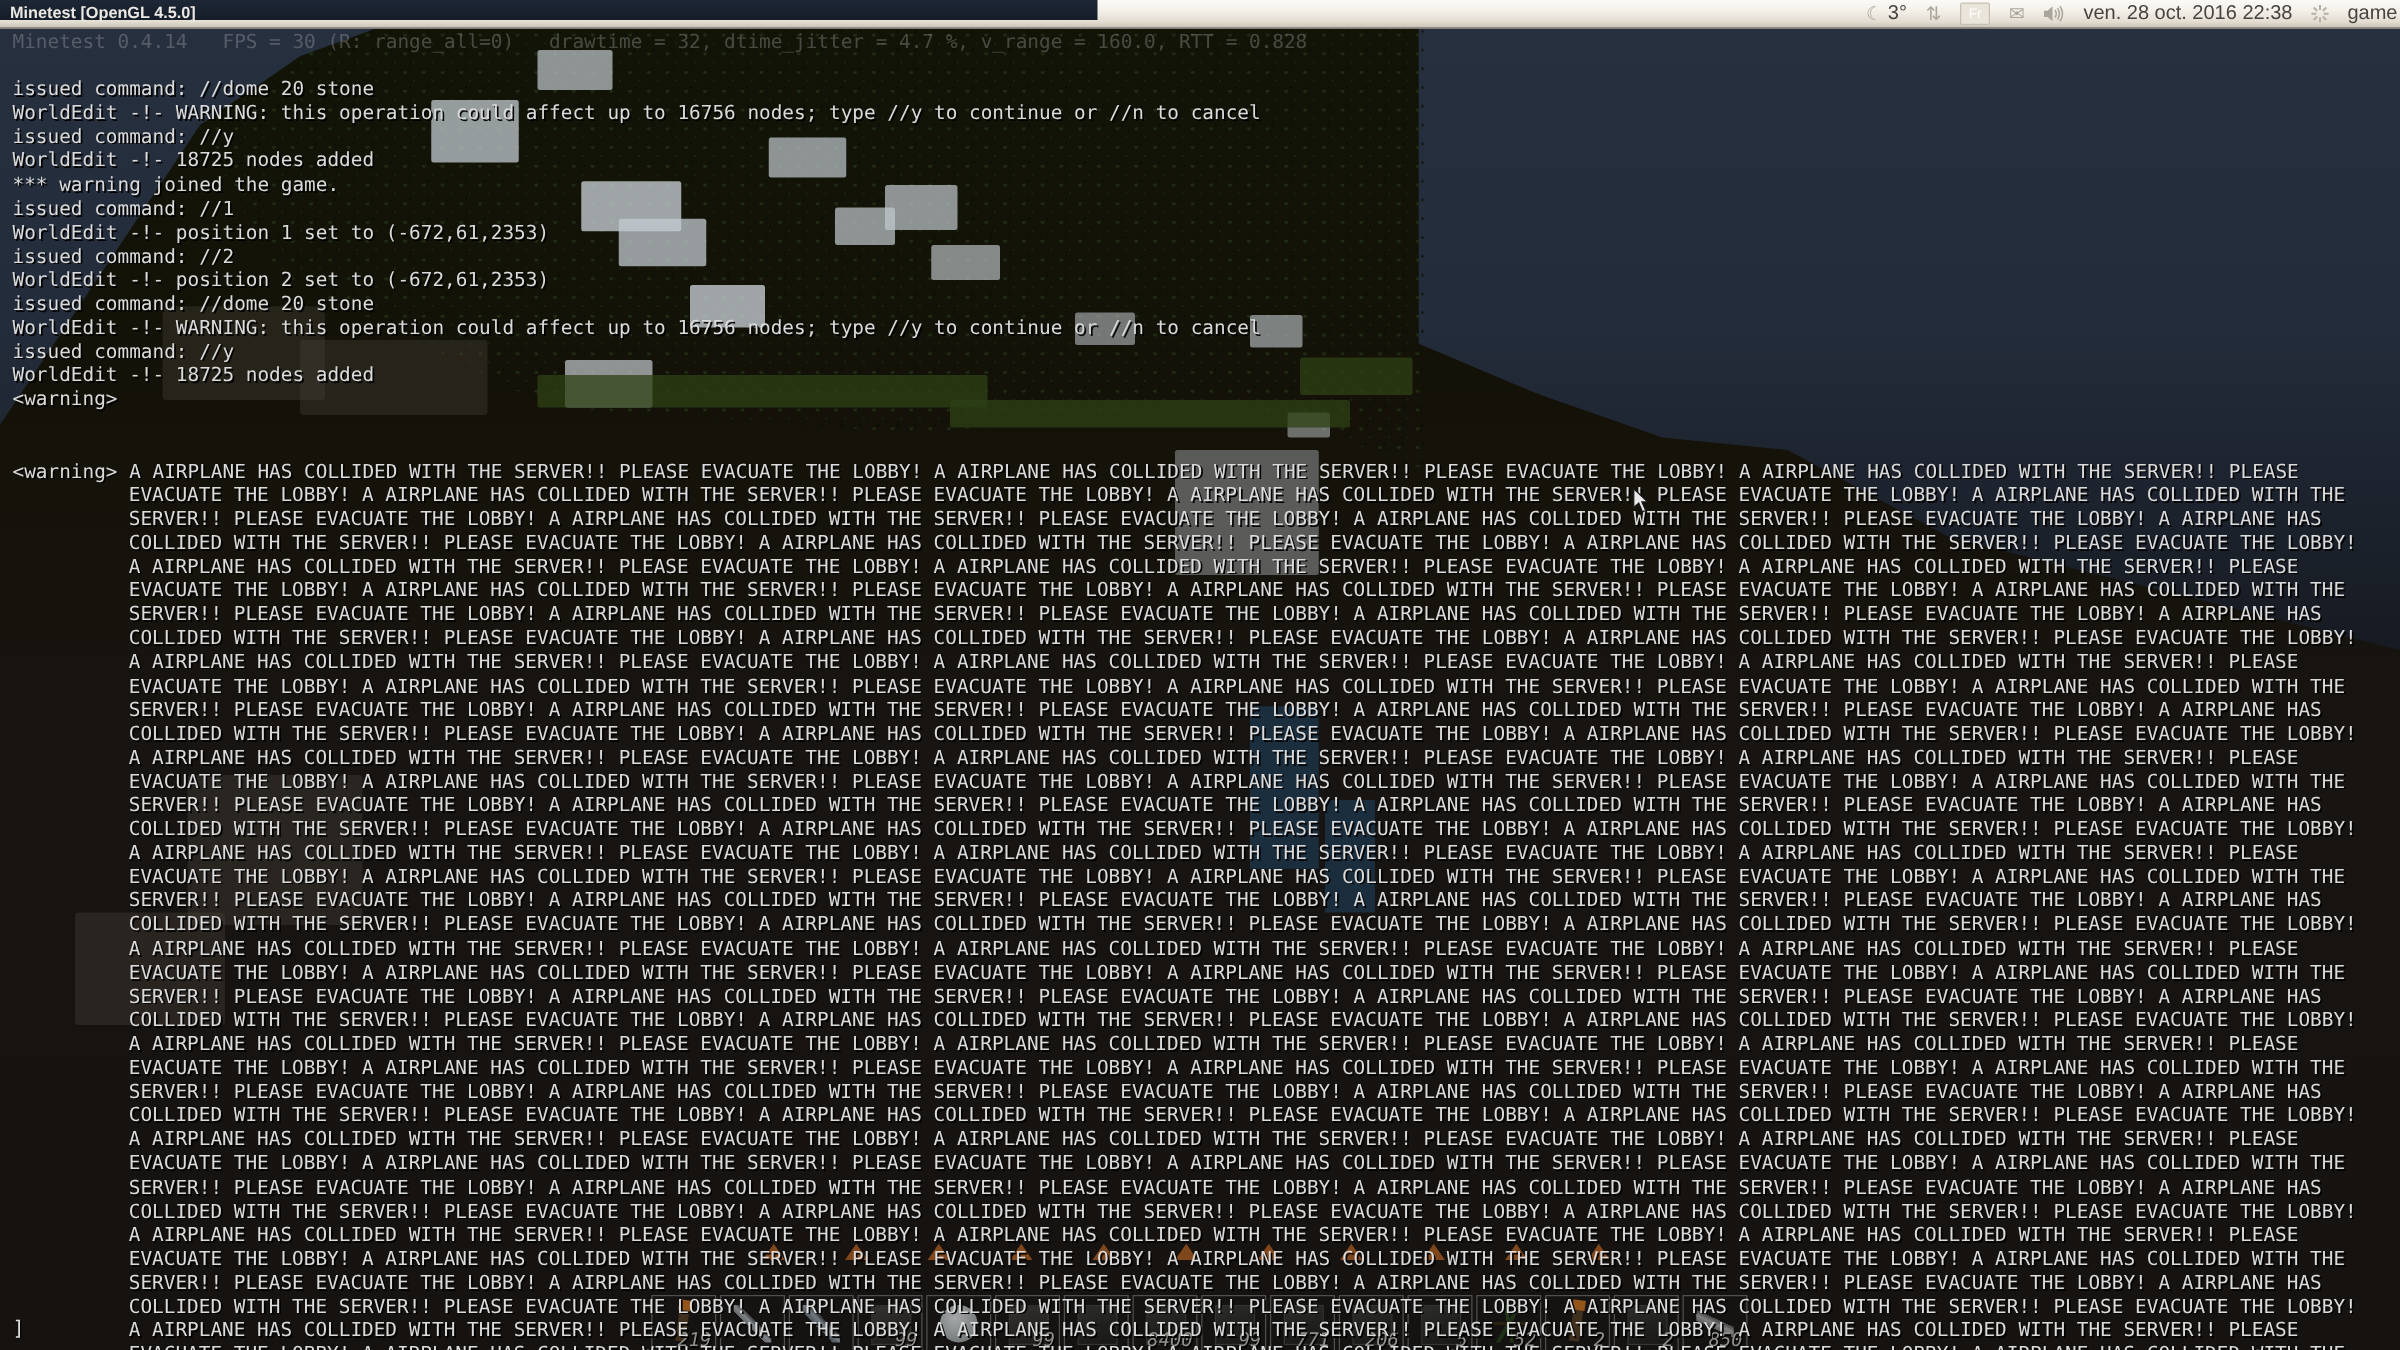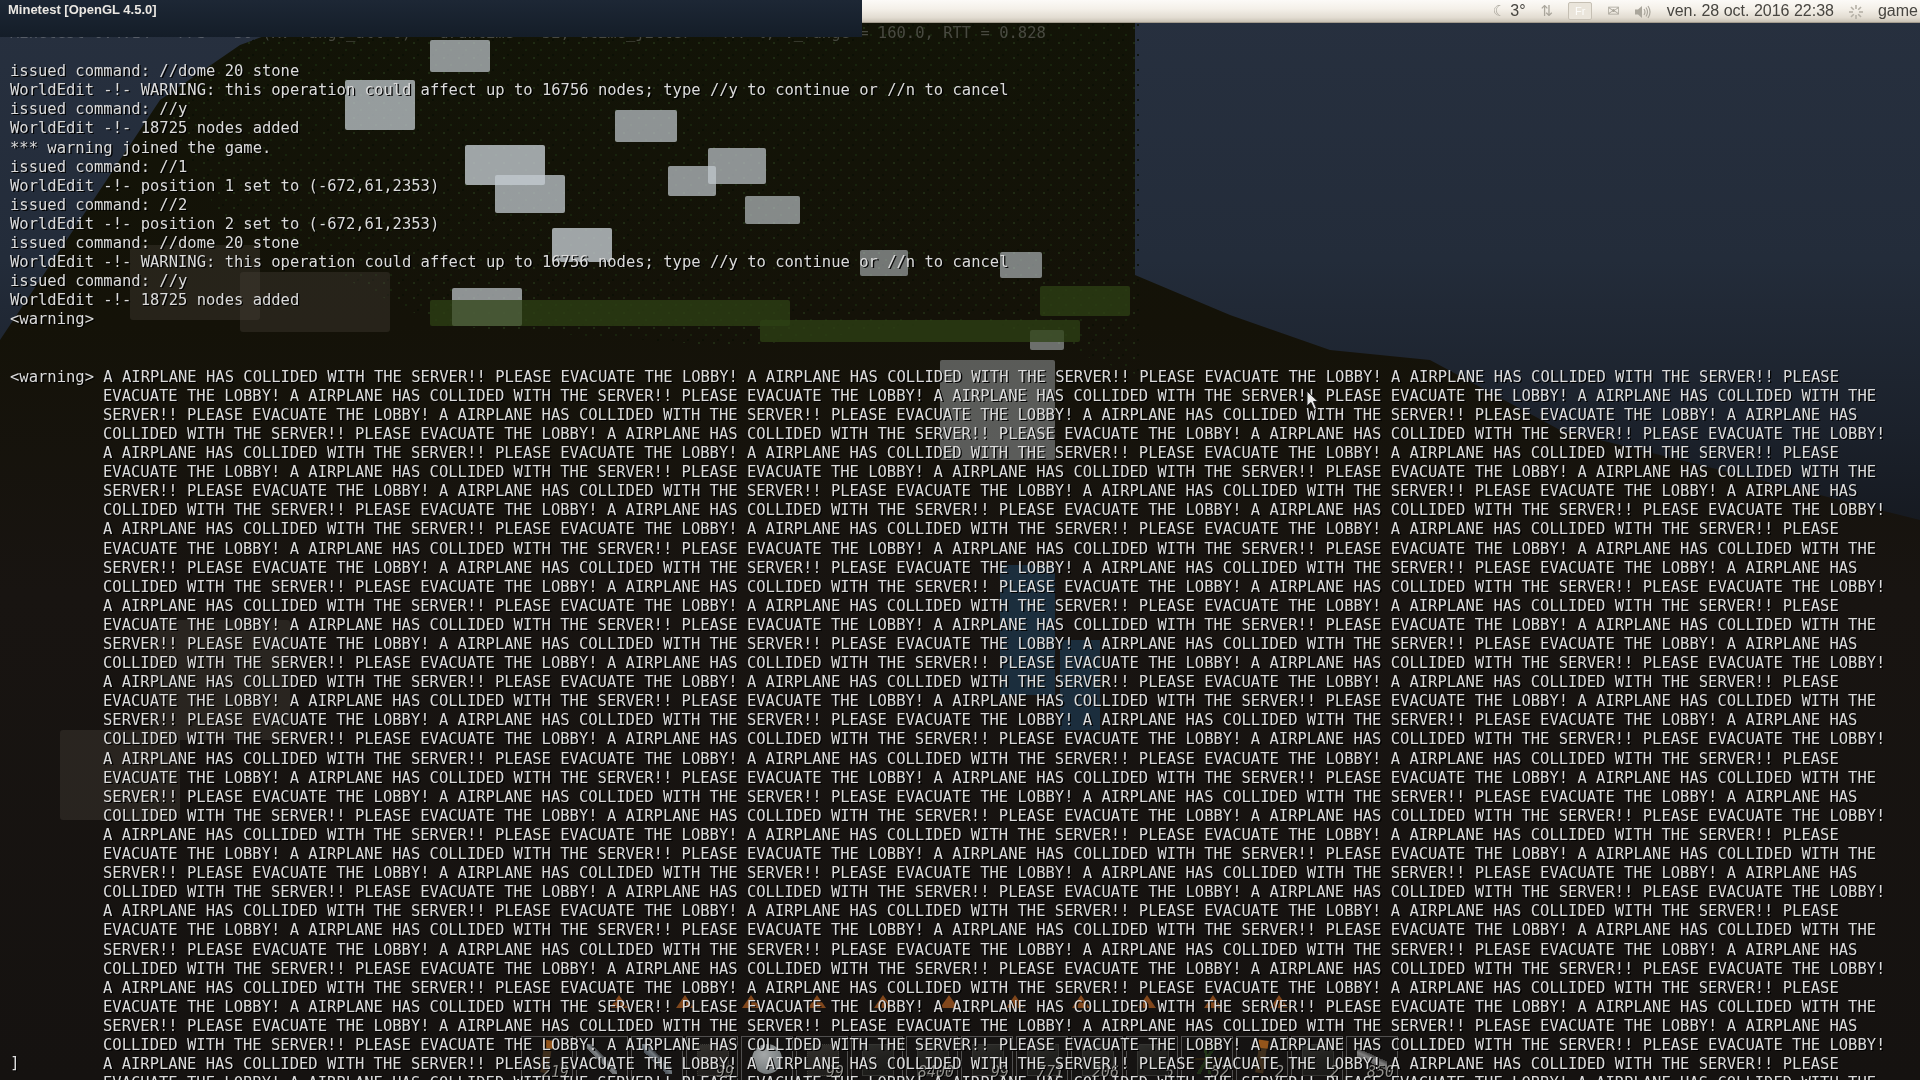--- a/index.html
+++ b/index.html
@@ -48,22 +48,22 @@
   
   #cursor{position:absolute;left:1306px;top:390px;}
   
   #panel{position:absolute;left:0;top:0;width:1920px;height:23px;
          background:linear-gradient(180deg,#fcfaf7 0%,#f4f0e9 40%,#e2dcd1 80%,#c9c2b5 100%);
          border-bottom:1px solid #a39c8f;box-sizing:border-box;
          font-family:"Liberation Sans",sans-serif;}
   #tray{position:absolute;right:2px;top:0;height:22px;display:flex;align-items:center;gap:15px;color:#474540;font-size:16px;}
   .tray-ico{color:#aaa69c;font-size:15px;}
   #kbd{display:inline-block;width:22px;height:16px;line-height:16px;text-align:center;background:#eae5db;border:1px solid #c6c0b4;color:#fdfdfb;font-size:11px;border-radius:2px;}
-  #titlebar{position:absolute;left:0;top:0;width:862px;height:37px;background:linear-gradient(180deg,#1d2735,#141d28);
-            font-family:"Liberation Sans",sans-serif;}
+  #titlebar{position:absolute;left:0;top:0;width:862px;height:16px;background:linear-gradient(180deg,#1d2735,#141d28);
+            font-family:"Liberation Sans",sans-serif;padding-left:16px;}
   #wtitle{position:absolute;left:8px;top:2px;font-size:13px;font-weight:bold;color:#ebe8e3;}
 </style>
 </head>
 <body>
 
 <div id="screen">
 
   <div id="scene">
     <div id="terrain"></div>
     <div id="treetex"></div>

